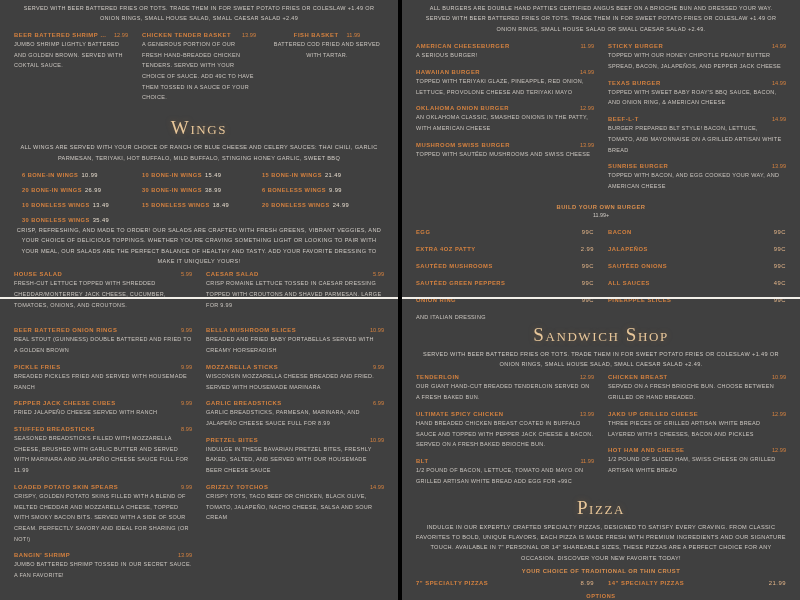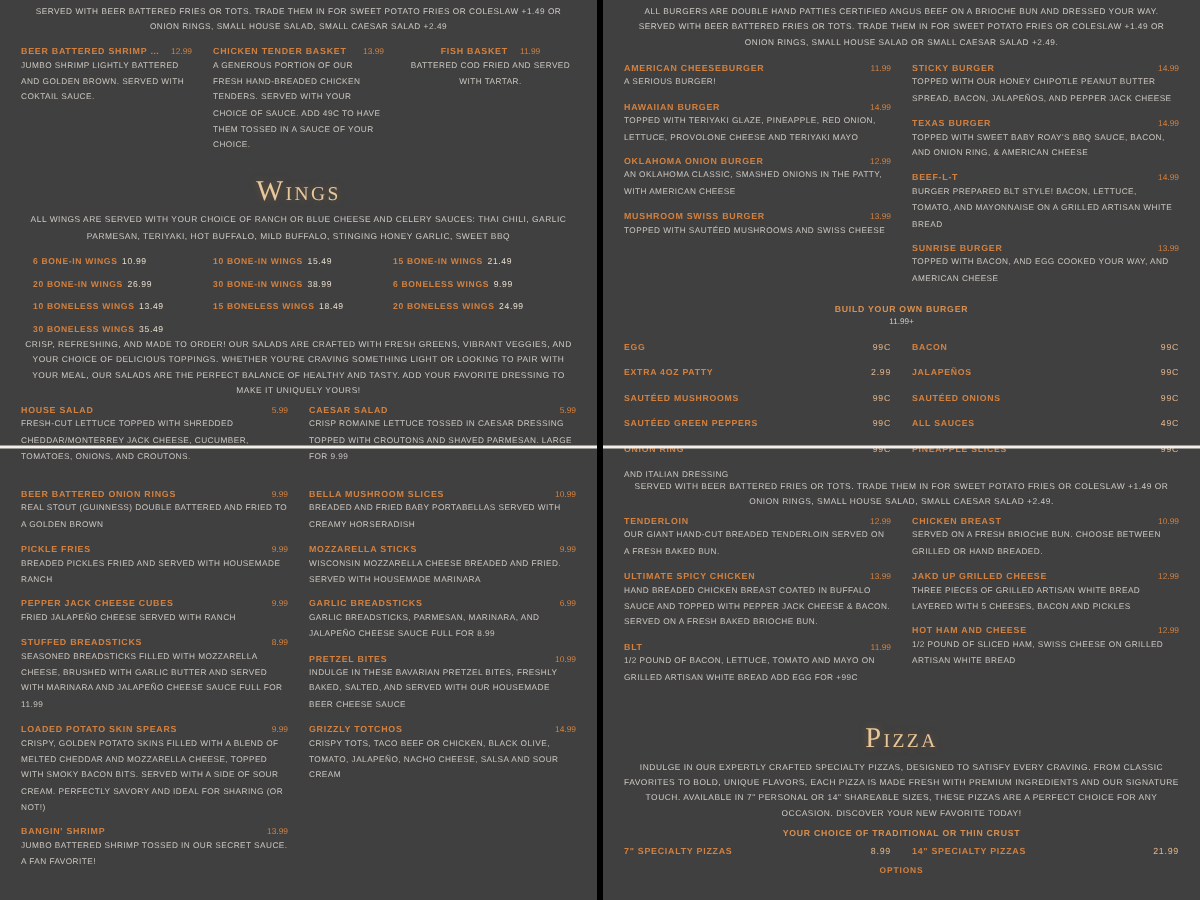--- a/index.html
+++ b/index.html
@@ -401,20 +401,21 @@
           <span class="ap">99C</span>
         </div>
       <div class="addon-row">
           <span>PINEAPPLE SLICES</span>
           <span class="ap">99C</span>
         </div>
     </div>
 
     <div class="stray" style="margin-top:3px;">AND ITALIAN DRESSING</div>
 
+    <div class="sect-title" style="margin-top:4px;">Sandwich Shop</div>
     <div class="sect-desc">SERVED WITH BEER BATTERED FRIES OR TOTS. TRADE THEM IN FOR SWEET POTATO FRIES OR COLESLAW +1.49 OR ONION RINGS, SMALL HOUSE SALAD, SMALL CAESAR SALAD +2.49.</div>
 
     <div class="cols">
       <div class="col">
         <div class="item">
             <div class="item-head">
               <span class="item-name">TENDERLOIN</span>
               <span class="item-price">12.99</span>
             </div>
             <div class="item-desc">OUR GIANT HAND-CUT BREADED TENDERLOIN SERVED ON A FRESH BAKED BUN.</div>
@@ -452,21 +453,21 @@
         <div class="item">
             <div class="item-head">
               <span class="item-name">HOT HAM AND CHEESE</span>
               <span class="item-price">12.99</span>
             </div>
             <div class="item-desc">1/2 POUND OF SLICED HAM, SWISS CHEESE ON GRILLED ARTISAN WHITE BREAD</div>
           </div>
       </div>
     </div>
 
-    <div class="sect-title" style="margin-top:16px;">Pizza</div>
+    <div class="sect-title" style="margin-top:2px;">Pizza</div>
     <div class="sect-desc">INDULGE IN OUR EXPERTLY CRAFTED SPECIALTY PIZZAS, DESIGNED TO SATISFY EVERY CRAVING. FROM CLASSIC FAVORITES TO BOLD, UNIQUE FLAVORS, EACH PIZZA IS MADE FRESH WITH PREMIUM INGREDIENTS AND OUR SIGNATURE TOUCH. AVAILABLE IN 7" PERSONAL OR 14" SHAREABLE SIZES, THESE PIZZAS ARE A PERFECT CHOICE FOR ANY OCCASION. DISCOVER YOUR NEW FAVORITE TODAY!</div>
 
     <div class="center-note">YOUR CHOICE OF TRADITIONAL OR THIN CRUST</div>
 
     <div class="pizza-row" style="margin-top:6px;">
       <div class="pz">
         <span>7" SPECIALTY PIZZAS</span>
         <span class="p">8.99</span>
       </div>
       <div class="pz">

